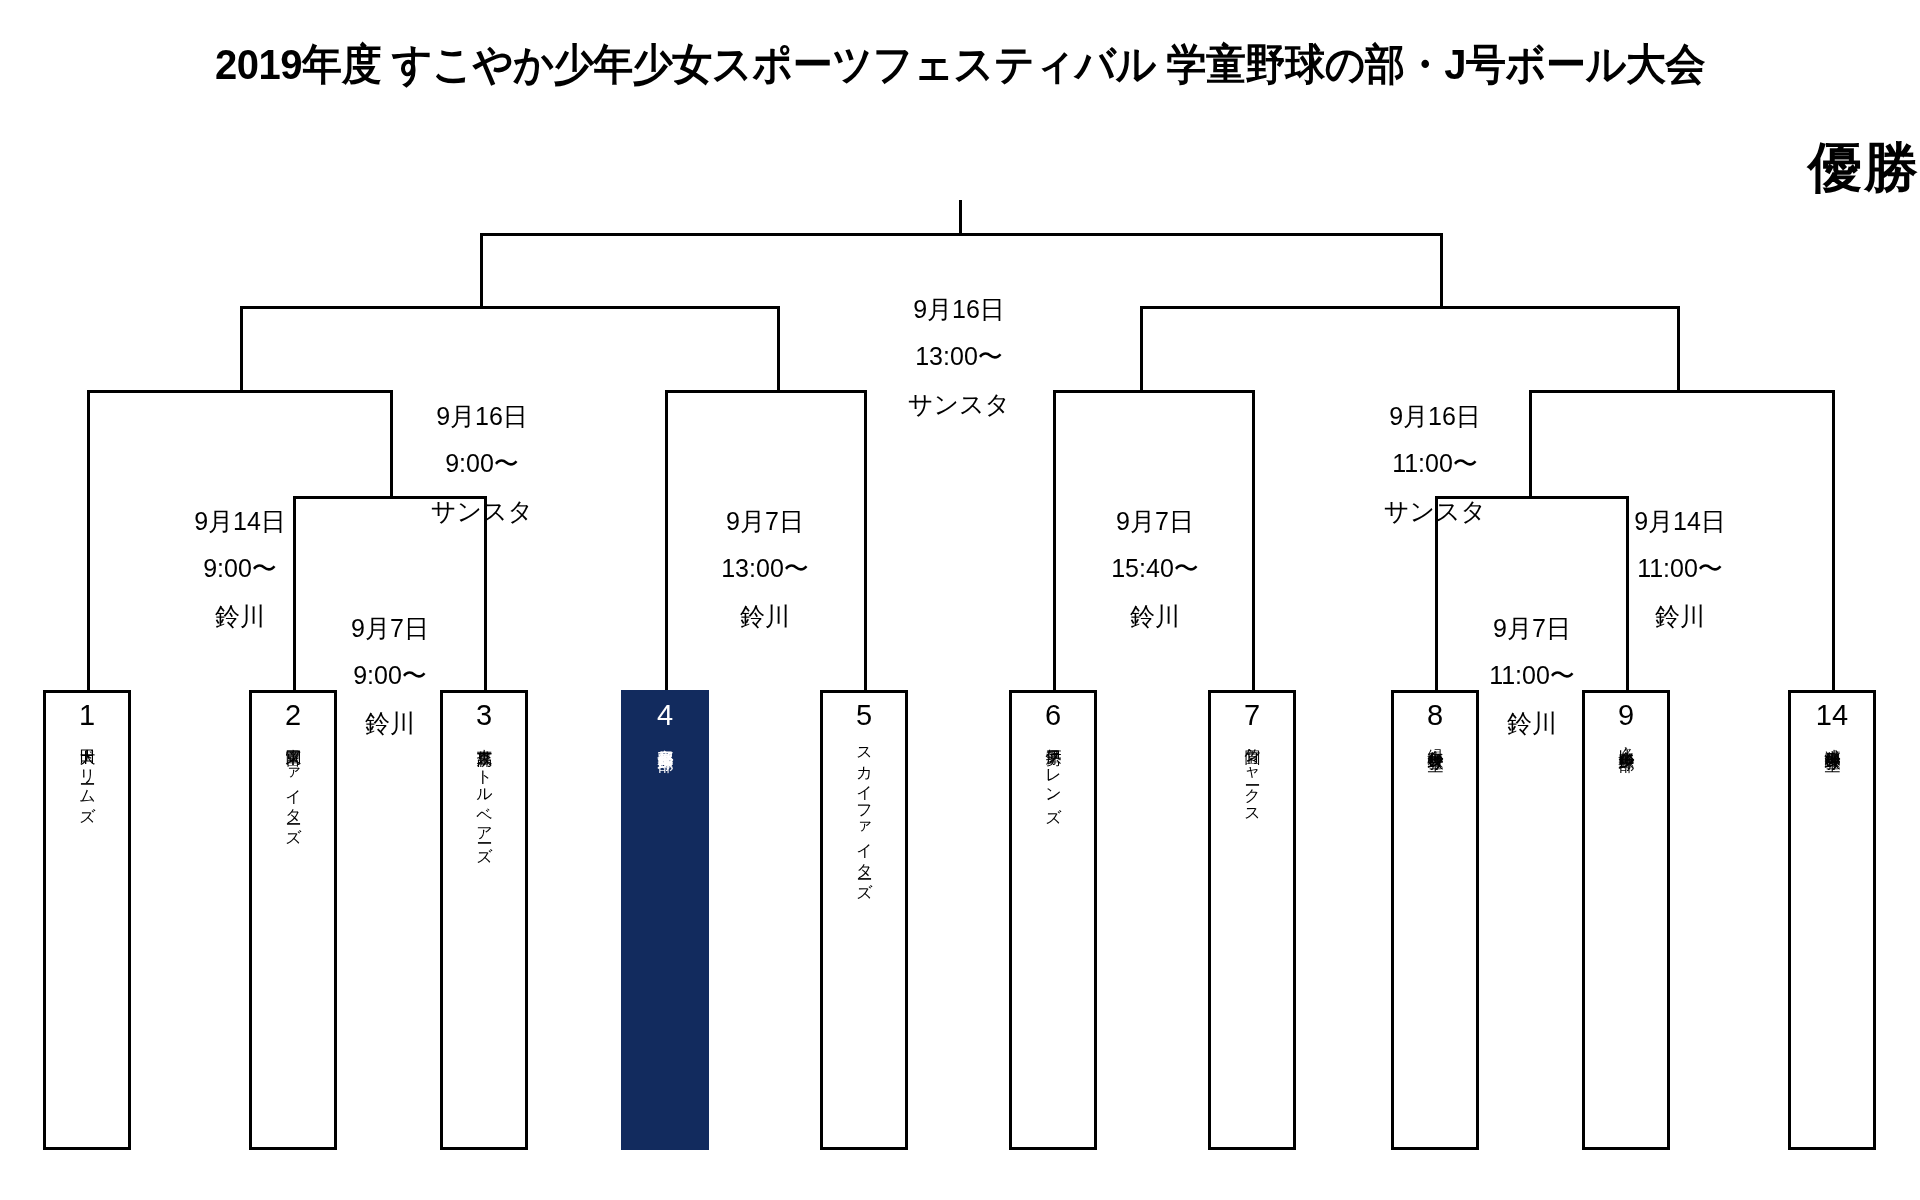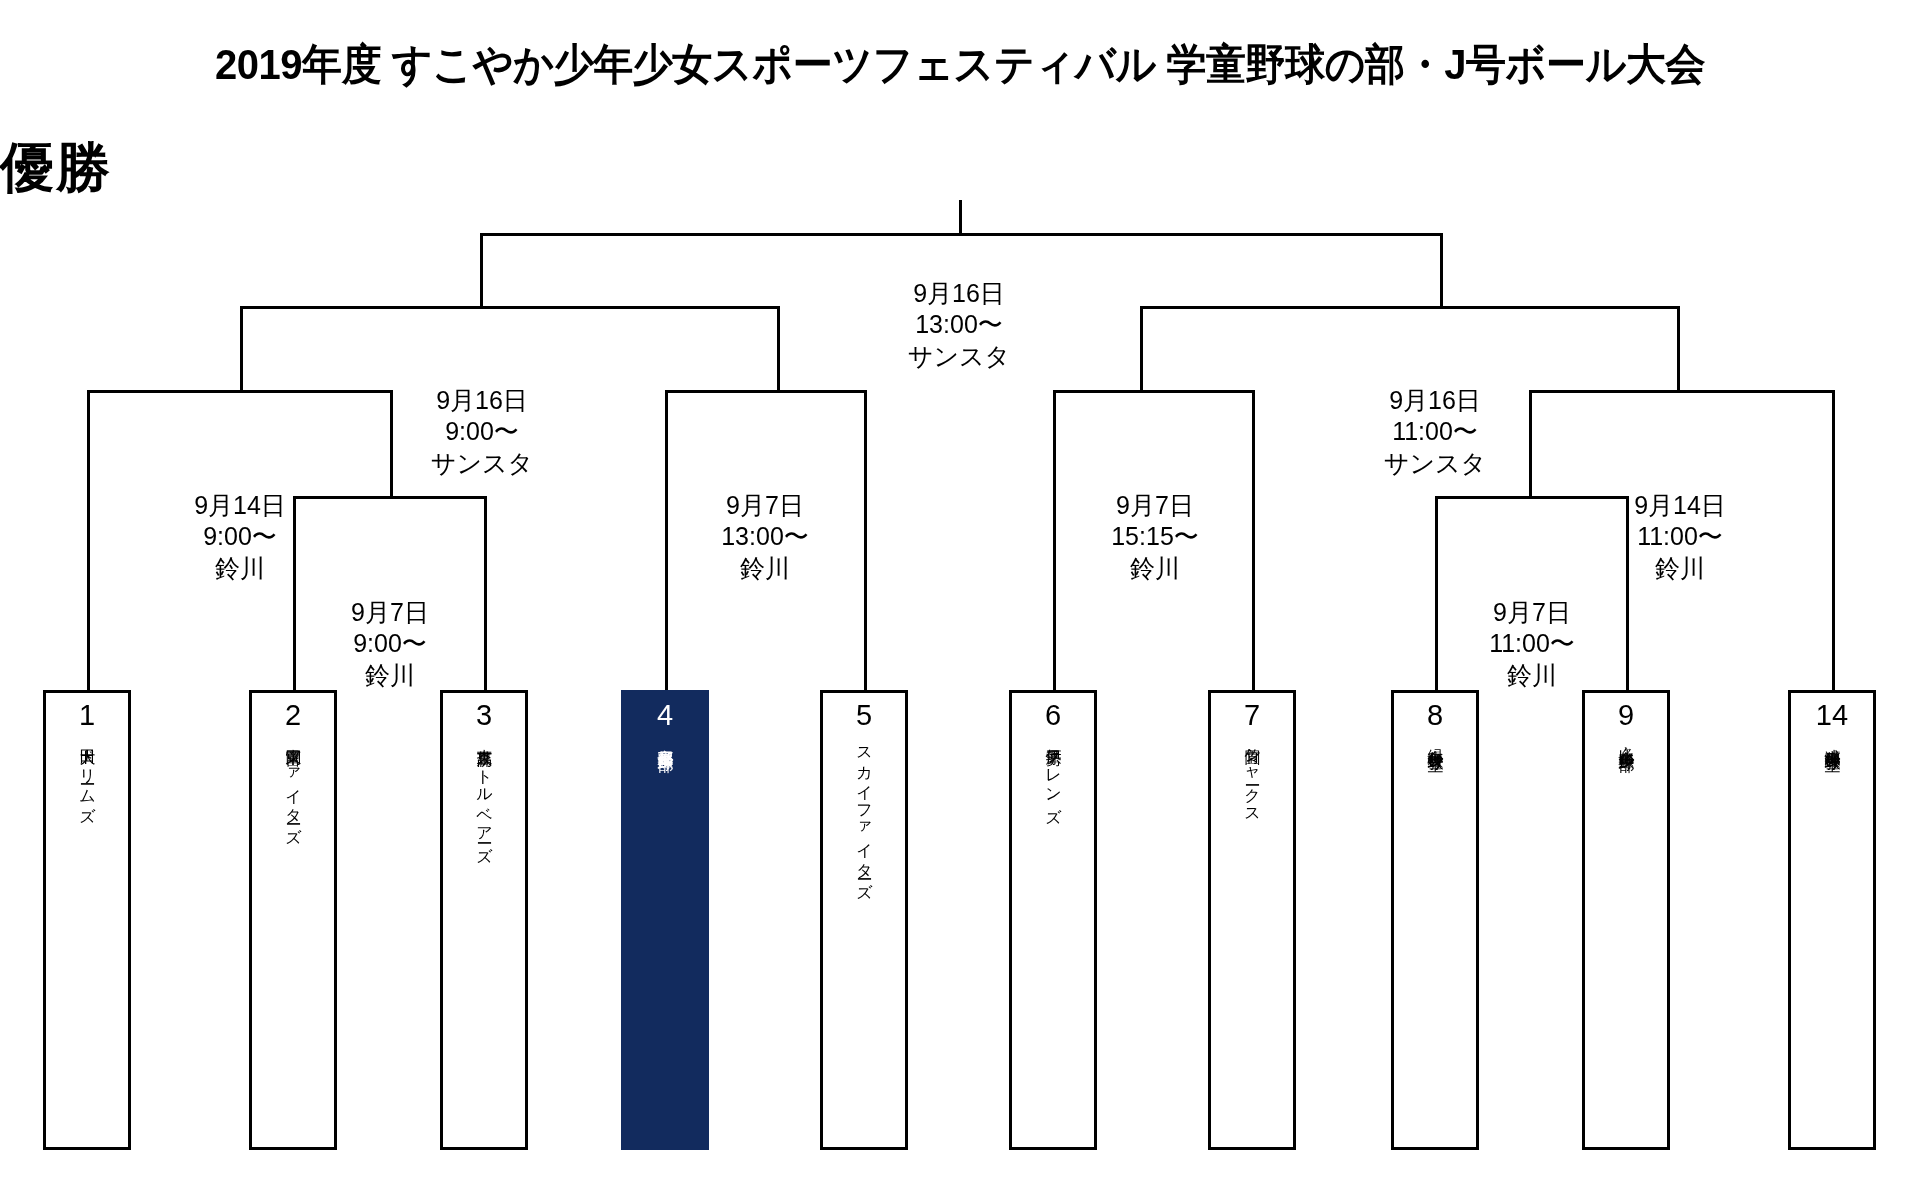--- a/index.html
+++ b/index.html
@@ -35,21 +35,21 @@
     transform: scaleX(0.93);
     transform-origin: center top;
   }
 
   
   .champion {
     position: absolute;
     left: 0;
     top: 132px;
     width: 1920px;
-    text-align: left;
+    text-align: right;
     font-size: 54px;
     font-weight: 700;
     letter-spacing: 2px;
   }
 
   
   .hline {
     position: absolute;
     height: 0;
     border-top: 3px solid #000;
@@ -61,21 +61,21 @@
   }
 
   
   .match {
     position: absolute;
     text-align: center;
     font-size: 25px;
     line-height: 1.25;
     white-space: nowrap;
   }
-  .match .m-line { display: block; }
+  .match .m-line { display: block; margin-top: 16px; }
 
   
   .team {
     position: absolute;
     box-sizing: border-box;
     border: 3px solid #000;
     background: #ffffff;
     width: 88px;
   }
   .team.highlight {
@@ -181,21 +181,21 @@
   </div>
 
   <div class="match" style="left:665px; top:490px; width:200px;">
     <span class="m-line">9月7日</span>
     <span class="m-line">13:00〜</span>
     <span class="m-line">鈴川</span>
   </div>
 
   <div class="match" style="left:1055px; top:490px; width:200px;">
     <span class="m-line">9月7日</span>
-    <span class="m-line">15:15〜</span>
+    <span class="m-line">15:40〜</span>
     <span class="m-line">鈴川</span>
   </div>
 
   <div class="match" style="left:1580px; top:490px; width:200px;">
     <span class="m-line">9月14日</span>
     <span class="m-line">11:00〜</span>
     <span class="m-line">鈴川</span>
   </div>
 
   <div class="match" style="left:290px; top:597px; width:200px;">

